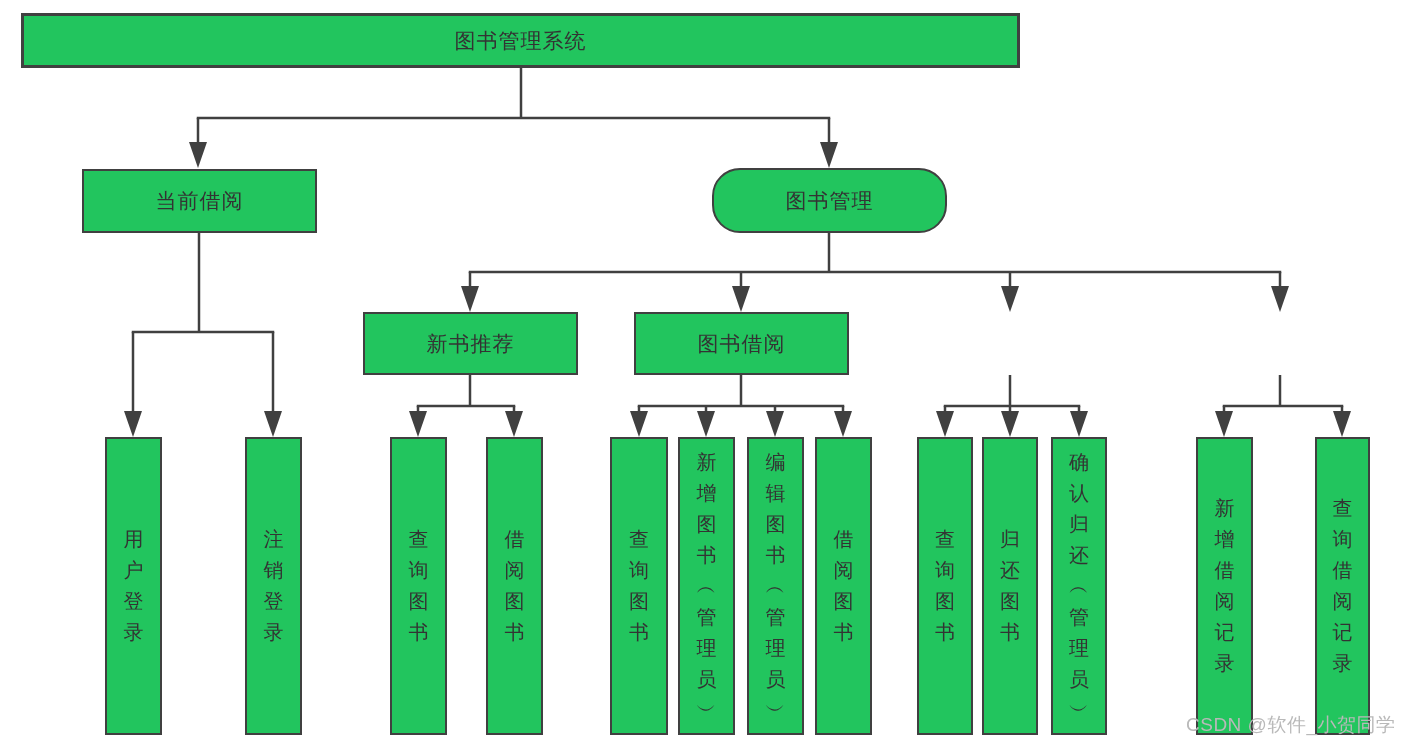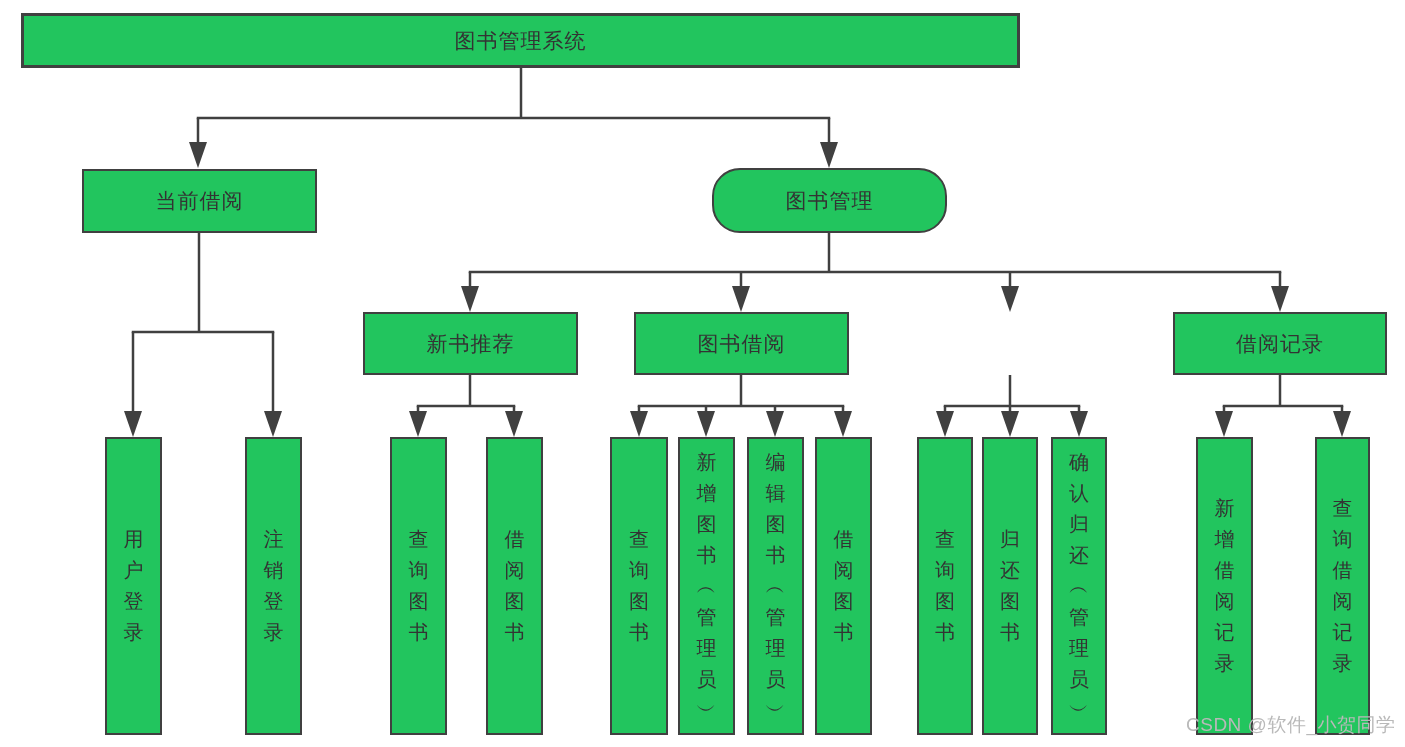--- a/index.html
+++ b/index.html
@@ -130,21 +130,20 @@
       </g>
     </svg>
 
   <div class="node h" style="left:21px;top:13px;width:999px;height:55px;border-width:3px;">图书管理系统</div>
 
   <div class="node h" style="left:82px;top:169px;width:235px;height:64px;">当前借阅</div>
   <div class="node h" style="left:712px;top:168px;width:235px;height:65px;border-radius:28px;">图书管理</div>
 
   <div class="node h" style="left:363px;top:312px;width:215px;height:63px;">新书推荐</div>
   <div class="node h" style="left:634px;top:312px;width:215px;height:63px;">图书借阅</div>
-  <div class="node h" style="left:1173px;top:312px;width:214px;height:63px;">借阅记录</div>
 
   <div class="node v" style="left:105px;top:437px;width:57px;height:298px;">
       <div class="ch">用</div>
       <div class="ch">户</div>
       <div class="ch">登</div>
       <div class="ch">录</div>
     </div>
   <div class="node v" style="left:245px;top:437px;width:57px;height:298px;">
       <div class="ch">注</div>
       <div class="ch">销</div>

